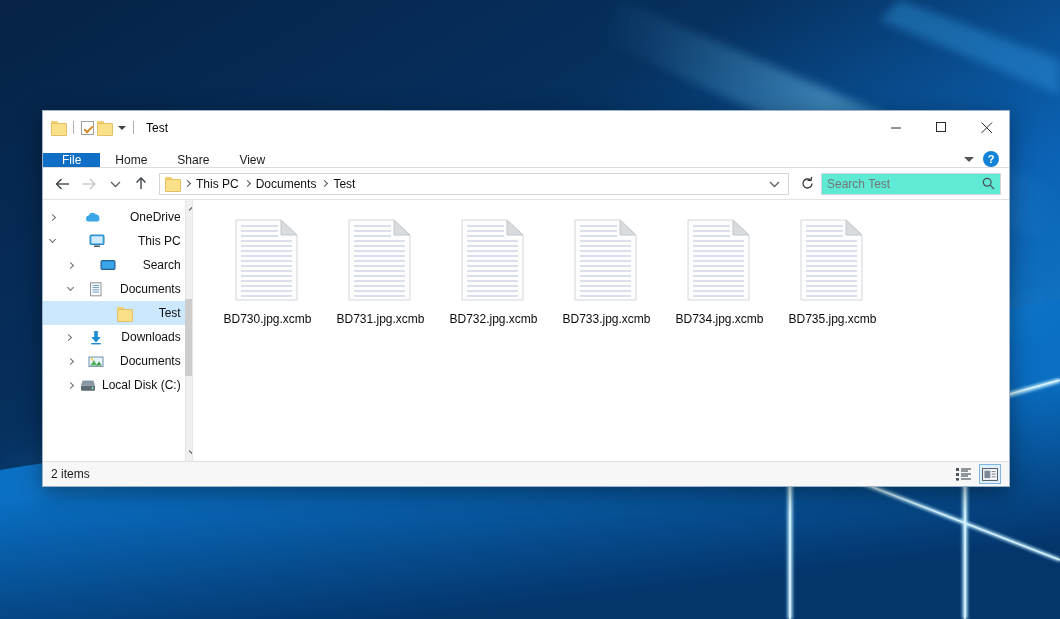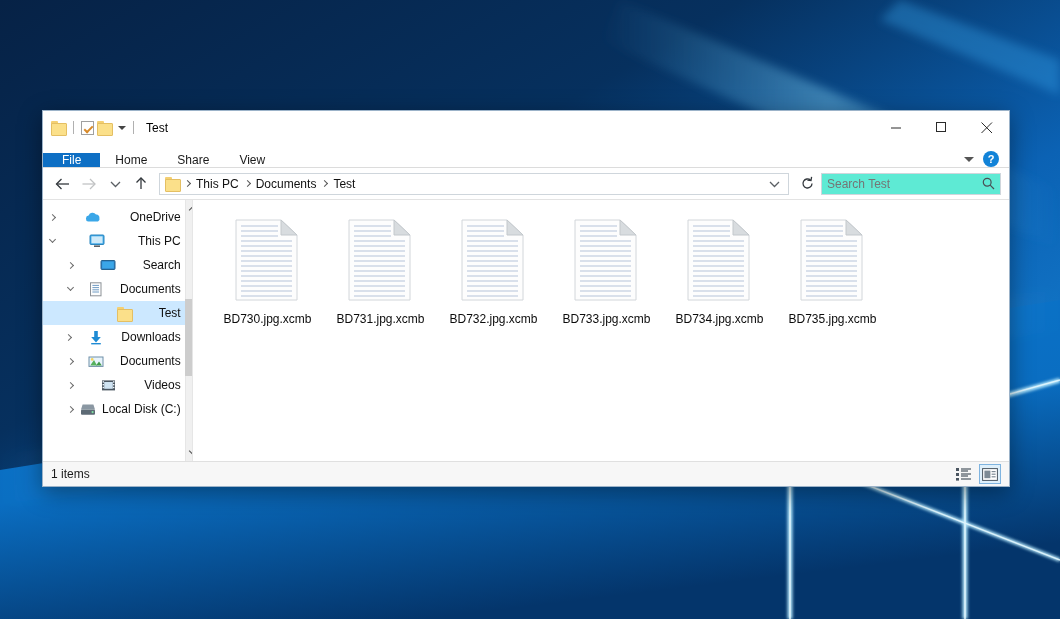--- a/index.html
+++ b/index.html
@@ -443,40 +443,20 @@
               <svg width="16" height="13" viewBox="0 0 16 13">
                 <rect x="1" y="2" width="14" height="9.4" fill="#e8f4fc" stroke="#6f8fa8"></rect>
                 <polygon points="2.2,10.4 6,5 9,10.4" fill="#56b15e"></polygon>
                 <polygon points="8,10.4 11,6.6 13.8,10.4" fill="#3f9a49"></polygon>
                 <circle cx="4.2" cy="4.4" r="1.3" fill="#f5d35c"></circle>
               </svg>
             </span>
             <span class="tree-label">Documents</span>
           </div>
 
-          <div class="tree-row" style="padding-left:18px">
-            <span class="expander collapsed">
-                <span class="arw"></span>
-              </span>
-            <span class="tree-ico">
-              <svg width="15" height="13" viewBox="0 0 15 13">
-                <rect x="1" y="1.4" width="13" height="10" fill="#4a5560"></rect>
-                <rect x="3.2" y="3" width="8.6" height="6.8" fill="#cfe3f2"></rect>
-                <g fill="#eef5fa">
-                  <rect x="1.6" y="2.2" width="1.4" height="1.4"></rect>
-                    <rect x="1.6" y="5" width="1.4" height="1.4"></rect>
-                    <rect x="1.6" y="7.8" width="1.4" height="1.4"></rect>
-                  <rect x="12" y="2.2" width="1.4" height="1.4"></rect>
-                    <rect x="12" y="5" width="1.4" height="1.4"></rect>
-                    <rect x="12" y="7.8" width="1.4" height="1.4"></rect>
-                </g>
-              </svg>
-            </span>
-            <span class="tree-label">Videos</span>
-          </div>
 
           <div class="tree-row" style="padding-left:18px">
             <span class="expander collapsed">
                 <span class="arw"></span>
               </span>
             <span class="tree-ico">
               <svg width="16" height="13" viewBox="0 0 16 13">
                 <rect x="1" y="6.4" width="14" height="5.4" rx="1" fill="#5d6a75"></rect>
                 <polygon points="2.6,1.4 13.4,1.4 15,6.4 1,6.4" fill="#8a97a2"></polygon>
                 <circle cx="12.6" cy="9.1" r="1.1" fill="#7ee0a0"></circle>
@@ -651,21 +631,21 @@
               </g>
             </svg>
             <span class="file-name">BD735.jpg.xcmb</span>
           </div>
 
         </div>
       </div>
     </div>
 
     <div class="statusbar">
-      <span>1 items</span>
+      <span>2 items</span>
       <div class="status-views">
         <div class="view-btn">
           <svg width="16" height="14" viewBox="0 0 16 14">
             <g fill="#4a5560">
               <rect x="0" y="1" width="3" height="3"></rect>
                 <rect x="0" y="6" width="3" height="3"></rect>
                 <rect x="0" y="11" width="3" height="2.6"></rect>
             </g>
             <g stroke="#4a5560" stroke-width="1.2">
               <line x1="5" y1="2" x2="15" y2="2"></line>

